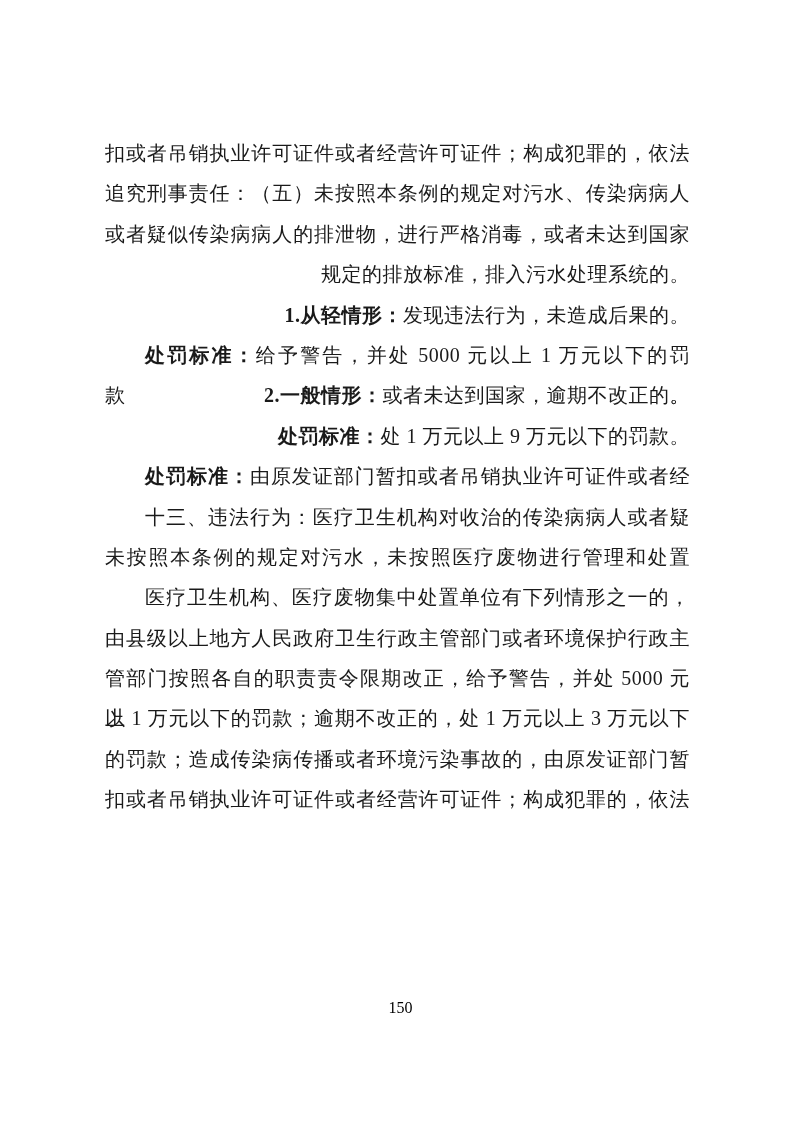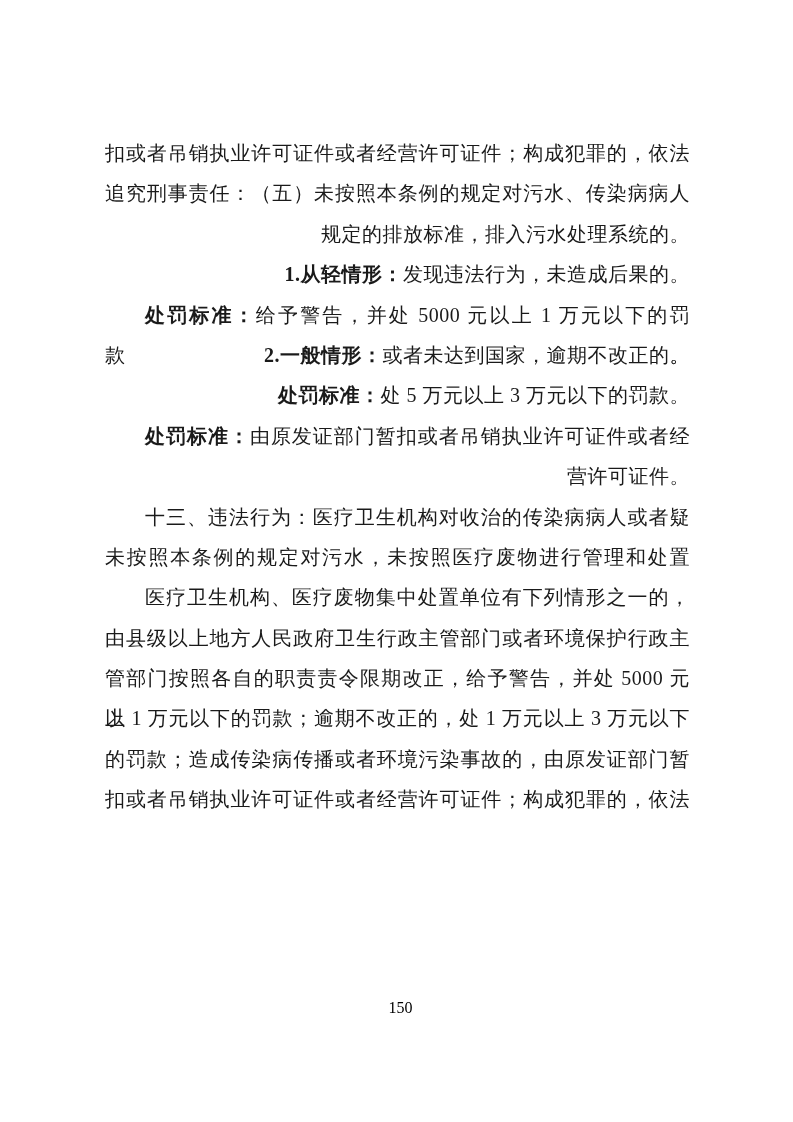--- a/index.html
+++ b/index.html
@@ -53,27 +53,27 @@
     color: #000000;
   }
 </style>
 </head>
 <body>
 
 <div class="page">
   <div class="page-body" id="page-body">
       <div class="line full"><span>扣或者吊销执业许可证件或者经营许可证件；构成犯罪的，依法</span></div>
       <div class="line full"><span>追究刑事责任：（五）未按照本条例的规定对污水、传染病病人</span></div>
+      <div class="line full"><span>或者疑似传染病病人的排泄物，进行严格消毒，或者未达到国家</span></div>
       <div class="line"><span>规定的排放标准，排入污水处理系统的。</span></div>
       <div class="line indent"><b>1.从轻情形：</b><span>发现违法行为，未造成后果的。</span></div>
       <div class="line indent full"><b>处罚标准：</b><span>给予警告，并处 5000 元以上 1 万元以下的罚款。</span></div>
       <div class="line indent"><b>2.一般情形：</b><span>或者未达到国家，逾期不改正的。</span></div>
-      <div class="line indent"><b>处罚标准：</b><span>处 5 万元以上 3 万元以下的罚款。</span></div>
+      <div class="line indent"><b>处罚标准：</b><span>处 1 万元以上 9 万元以下的罚款。</span></div>
       <div class="line indent full"><b>处罚标准：</b><span>由原发证部门暂扣或者吊销执业许可证件或者经</span></div>
-      <div class="line"><span>营许可证件。</span></div>
       <div class="line indent full"><span>十三、违法行为：医疗卫生机构对收治的传染病病人或者疑</span></div>
       <div class="line full"><span>未按照本条例的规定对污水，未按照医疗废物进行管理和处置</span></div>
       <div class="line indent full"><span>医疗卫生机构、医疗废物集中处置单位有下列情形之一的，</span></div>
       <div class="line full"><span>由县级以上地方人民政府卫生行政主管部门或者环境保护行政主</span></div>
       <div class="line full"><span>管部门按照各自的职责责令限期改正，给予警告，并处 5000 元以</span></div>
       <div class="line full"><span>上 1 万元以下的罚款；逾期不改正的，处 1 万元以上 3 万元以下</span></div>
       <div class="line full"><span>的罚款；造成传染病传播或者环境污染事故的，由原发证部门暂</span></div>
       <div class="line full"><span>扣或者吊销执业许可证件或者经营许可证件；构成犯罪的，依法</span></div>
     </div>
   <div class="page-footer">150</div>

